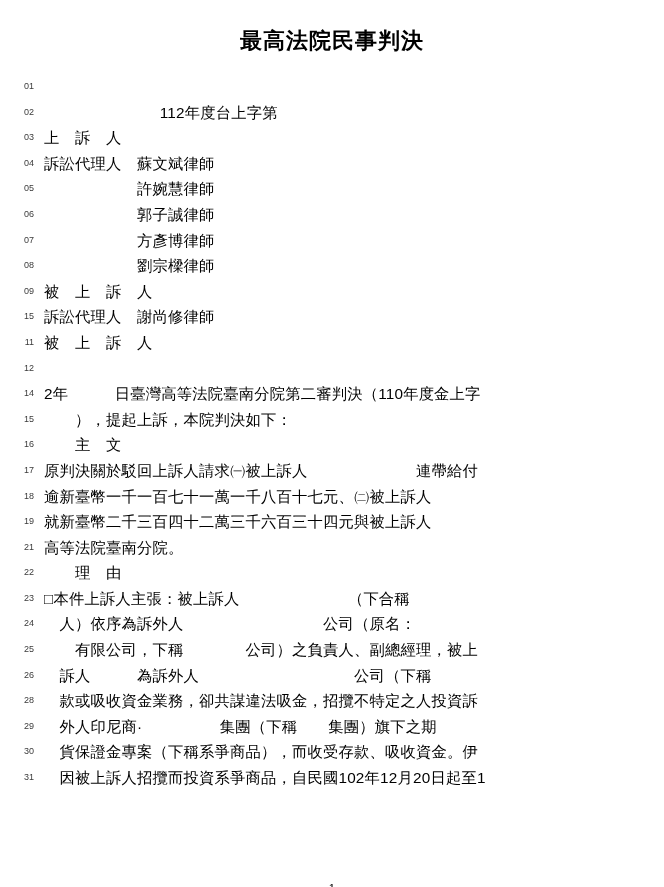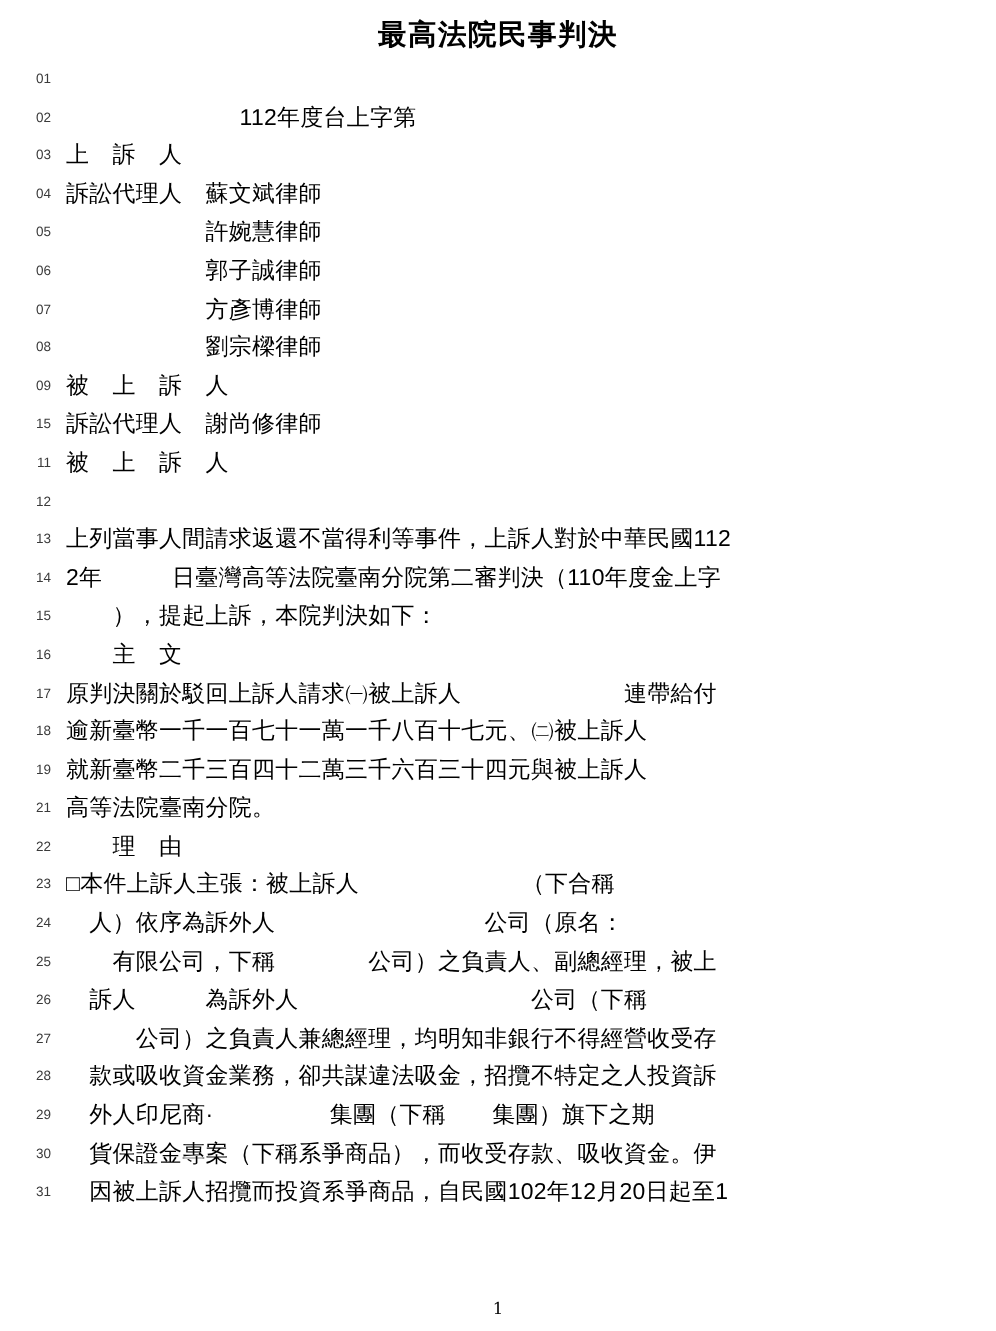--- a/index.html
+++ b/index.html
@@ -17,24 +17,24 @@
   }
   .page {
     position: relative;
     width: 664px;
     height: 887px;
     box-sizing: border-box;
     padding: 0;
   }
   .doc-title {
     text-align: center;
-    font-size: 19px;
+    font-size: 22px;
     font-weight: bold;
     letter-spacing: 1px;
-    margin: 0;
+    margin: 16px;
     padding: 10px 0 2px 0;
     font-family: "DejaVu Serif", "Liberation Serif", serif;
   }
   .lines {
     position: relative;
     margin-top: 2px;
   }
   .line {
     position: relative;
     display: flex;
@@ -121,24 +121,20 @@
       </div>
       <div class="line">
         <div class="lineno">11</div>
         <div class="ltext">被　上　訴　人</div>
       </div>
       <div class="line">
         <div class="lineno">12</div>
         <div class="ltext"></div>
       </div>
       <div class="line">
-        <div class="lineno">13</div>
-        <div class="ltext">上列當事人間請求返還不當得利等事件，上訴人對於中華民國112</div>
-      </div>
-      <div class="line">
         <div class="lineno">14</div>
         <div class="ltext">2年　　　日臺灣高等法院臺南分院第二審判決（110年度金上字</div>
       </div>
       <div class="line">
         <div class="lineno">15</div>
         <div class="ltext">　　），提起上訴，本院判決如下：</div>
       </div>
       <div class="line">
         <div class="lineno">16</div>
         <div class="ltext">　　主　文</div>
@@ -173,24 +169,20 @@
       </div>
       <div class="line">
         <div class="lineno">25</div>
         <div class="ltext">　　有限公司，下稱　　　　公司）之負責人、副總經理，被上</div>
       </div>
       <div class="line">
         <div class="lineno">26</div>
         <div class="ltext">　訴人　　　為訴外人　　　　　　　　　　公司（下稱</div>
       </div>
       <div class="line">
-        <div class="lineno">27</div>
-        <div class="ltext">　　　公司）之負責人兼總經理，均明知非銀行不得經營收受存</div>
-      </div>
-      <div class="line">
         <div class="lineno">28</div>
         <div class="ltext">　款或吸收資金業務，卻共謀違法吸金，招攬不特定之人投資訴</div>
       </div>
       <div class="line">
         <div class="lineno">29</div>
         <div class="ltext">　外人印尼商·　　　　　集團（下稱　　集團）旗下之期</div>
       </div>
       <div class="line">
         <div class="lineno">30</div>
         <div class="ltext">　貨保證金專案（下稱系爭商品），而收受存款、吸收資金。伊</div>

